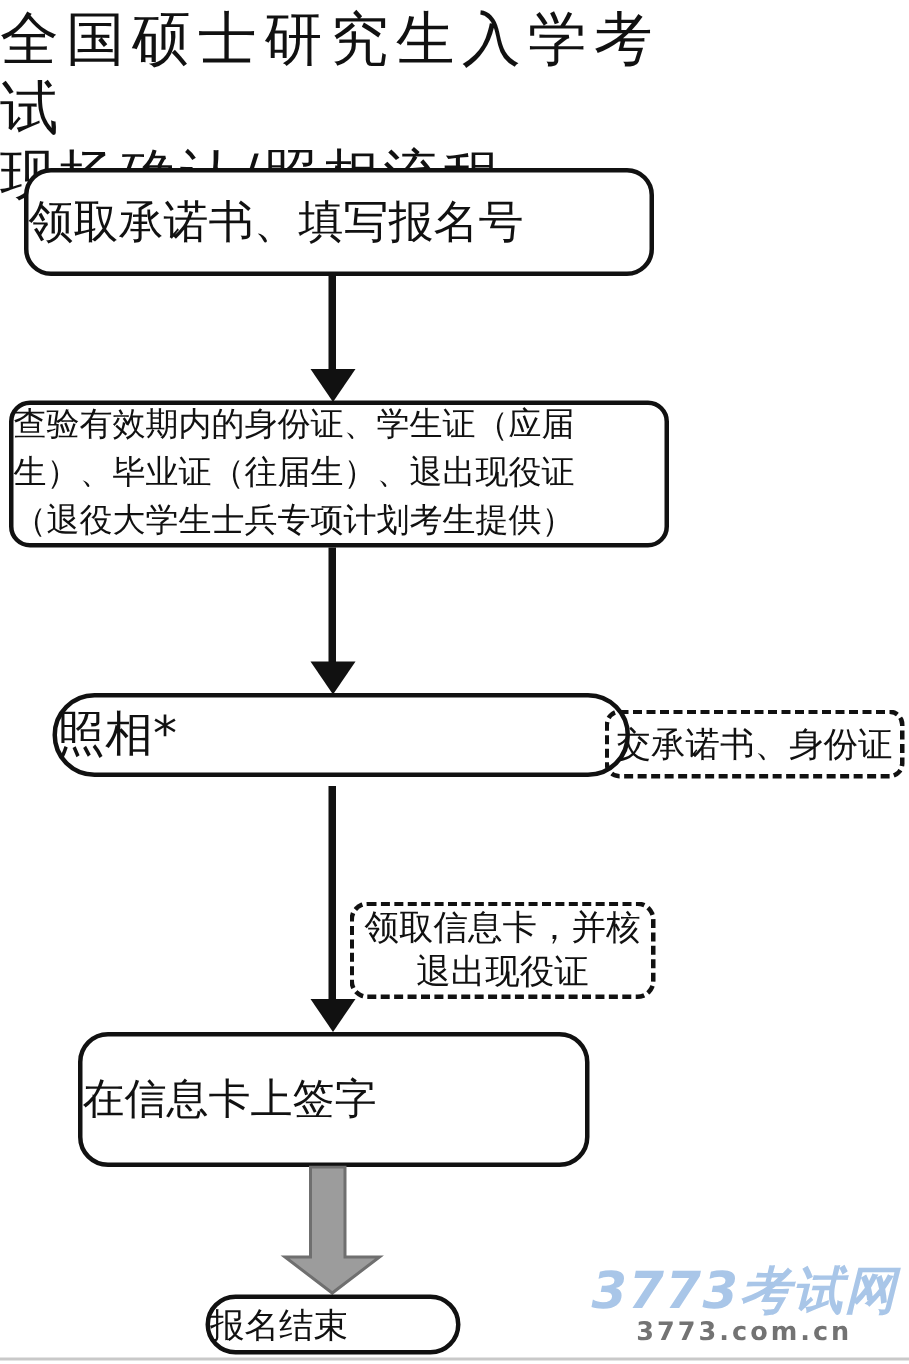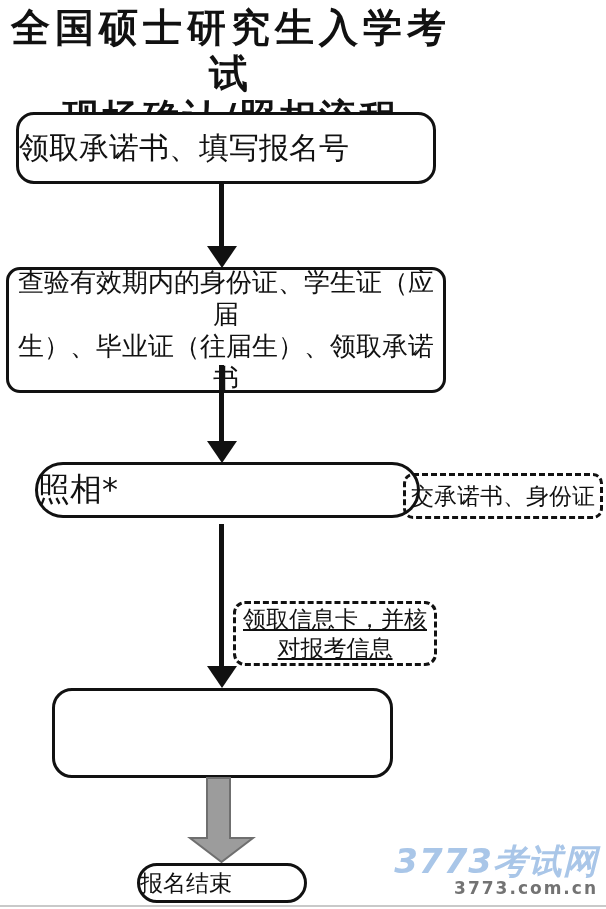--- a/index.html
+++ b/index.html
@@ -3,59 +3,59 @@
 <meta charset="utf-8">
 <style>
   html,body { margin:0; padding:0; background:#fff; }
   #page {
     position:relative; width:606px; height:909px; background:#fff;
     font-family:"DejaVu Sans","Liberation Sans",sans-serif; color:#111;
     overflow:hidden;
   }
   
   .title {
-    position:absolute; left:0; top:4px; width:462px; text-align:center;
-    font-family:"DejaVu Serif","Liberation Serif",serif; font-weight:bold;
+    position:absolute; left:0; top:4px; width:462px; 
+    font-family:"DejaVu Serif","Liberation Serif",serif; font-weight:normal;
   }
   .title-line1 { font-size:39px; letter-spacing:5px; line-height:46px; }
   .title-line2 { font-size:37px; letter-spacing:3px; line-height:42px; }
   
   .fbox {
     position:absolute; background:#fff; border:3px solid #111;
     display:flex; flex-direction:column; align-items:flex-start; justify-content:center;
     box-sizing:border-box; text-align:center;
   }
   .box1 { left:16px;  top:112px; width:420px; height:72px;  border-radius:18px; font-size:30px; }
-  .box2 { left:6px;   top:267px; width:440px; height:126px;  border-radius:14px; font-size:26px; line-height:32px; }
+  .box2 { left:6px;   top:267px; width:440px; height:98px;  border-radius:14px; font-size:22px; line-height:32px; }
   .box3 { left:35px;  top:462px; width:385px; height:56px;  border-radius:31px; font-size:32px; }
   .box4 { left:52px;  top:688px; width:341px; height:90px;  border-radius:20px; font-size:28px; line-height:36px; }
   .box5 { left:137px; top:863px; width:170px; height:40px;  border-radius:20px; font-size:23px; }
   .dashed {
     position:absolute; background:transparent; border:3px dashed #111;
     display:flex; flex-direction:column; align-items:center; justify-content:center;
     box-sizing:border-box; text-align:center; z-index:3;
   }
   .note1 { left:403px; top:473px; width:200px; height:46px; border-radius:10px; font-size:23px; }
-  .note2 { left:233px; top:601px; width:204px; height:65px; border-radius:12px; font-size:23px; line-height:29px; background:#fff;text-decoration:underline; }
+  .note2 { left:233px; top:601px; width:204px; height:65px; border-radius:12px; font-size:23px; line-height:29px; background:#fff; }
   
   .arrow-line { position:absolute; width:5px; background:#111; z-index:1; }
   .arrow-head {
     position:absolute; width:0; height:0; z-index:1;
     border-left:15px solid transparent; border-right:15px solid transparent;
     border-top:22px solid #111;
   }
   .a1-line { left:219px; top:184px; height:63px; }
   .a1-head { left:207px; top:246px; }
   .a2-line { left:219px; top:365px; height:77px; }
   .a2-head { left:207px; top:441px; }
   .a3-line { left:219px; top:524px; height:143px; }
   .a3-head { left:207px; top:666px; }
   .gray-arrow { position:absolute; left:185px; top:777px; z-index:0; }
   
-  .watermark { position:absolute; right:8px; top:843px; text-align:right; z-index:4;
+  .watermark { position:absolute; right:8px; top:843px; text-align:center; z-index:4;
                font-family:"DejaVu Sans","Liberation Sans",sans-serif; }
   .wm-name { font-size:34px; font-weight:bold; font-style:italic; color:#a9c6e8; letter-spacing:1px; line-height:36px; }
   .wm-url  { font-size:17px; font-weight:bold; color:#737373; letter-spacing:2px; line-height:18px; }
   
   .bottom-line { position:absolute; left:0; bottom:2px; width:606px; height:2px; background:#c9c9c9; }
 </style>
 </head>
 <body>
 
 <div id="page">
@@ -67,43 +67,45 @@
 
   <div class="fbox box1">
     <span>领取承诺书、填写报名号</span>
   </div>
 
   <div class="arrow-line a1-line"></div>
   <div class="arrow-head a1-head"></div>
 
   <div class="fbox box2">
     <span>查验有效期内的身份证、学生证（应届</span>
-    <span>生）、毕业证（往届生）、领取承诺书</span>
+    <span>生）、毕业证（往届生）、退出现役证</span>
+    <span>（退役大学生士兵专项计划考生提供）</span>
   </div>
 
   <div class="arrow-line a2-line"></div>
   <div class="arrow-head a2-head"></div>
 
   <div class="fbox box3">
     <span>照相*</span>
   </div>
 
   <div class="dashed note1">
     <span>交承诺书、身份证</span>
   </div>
 
   <div class="arrow-line a3-line"></div>
   <div class="arrow-head a3-head"></div>
 
   <div class="dashed note2">
     <span>领取信息卡，并核</span>
-    <span>对报考信息</span>
+    <span>退出现役证</span>
   </div>
 
   <div class="fbox box4">
+    <span>在信息卡上签字</span>
   </div>
 
   <svg class="gray-arrow" width="74" height="87" viewBox="0 0 74 87">
     <polygon points="22,1 45,1 45,61 68,61 36.5,85 5,61 22,61" fill="#9c9c9c" stroke="#6f6f6f" stroke-width="2"></polygon>
   </svg>
 
   <div class="fbox box5">
     <span>报名结束</span>
   </div>
 

